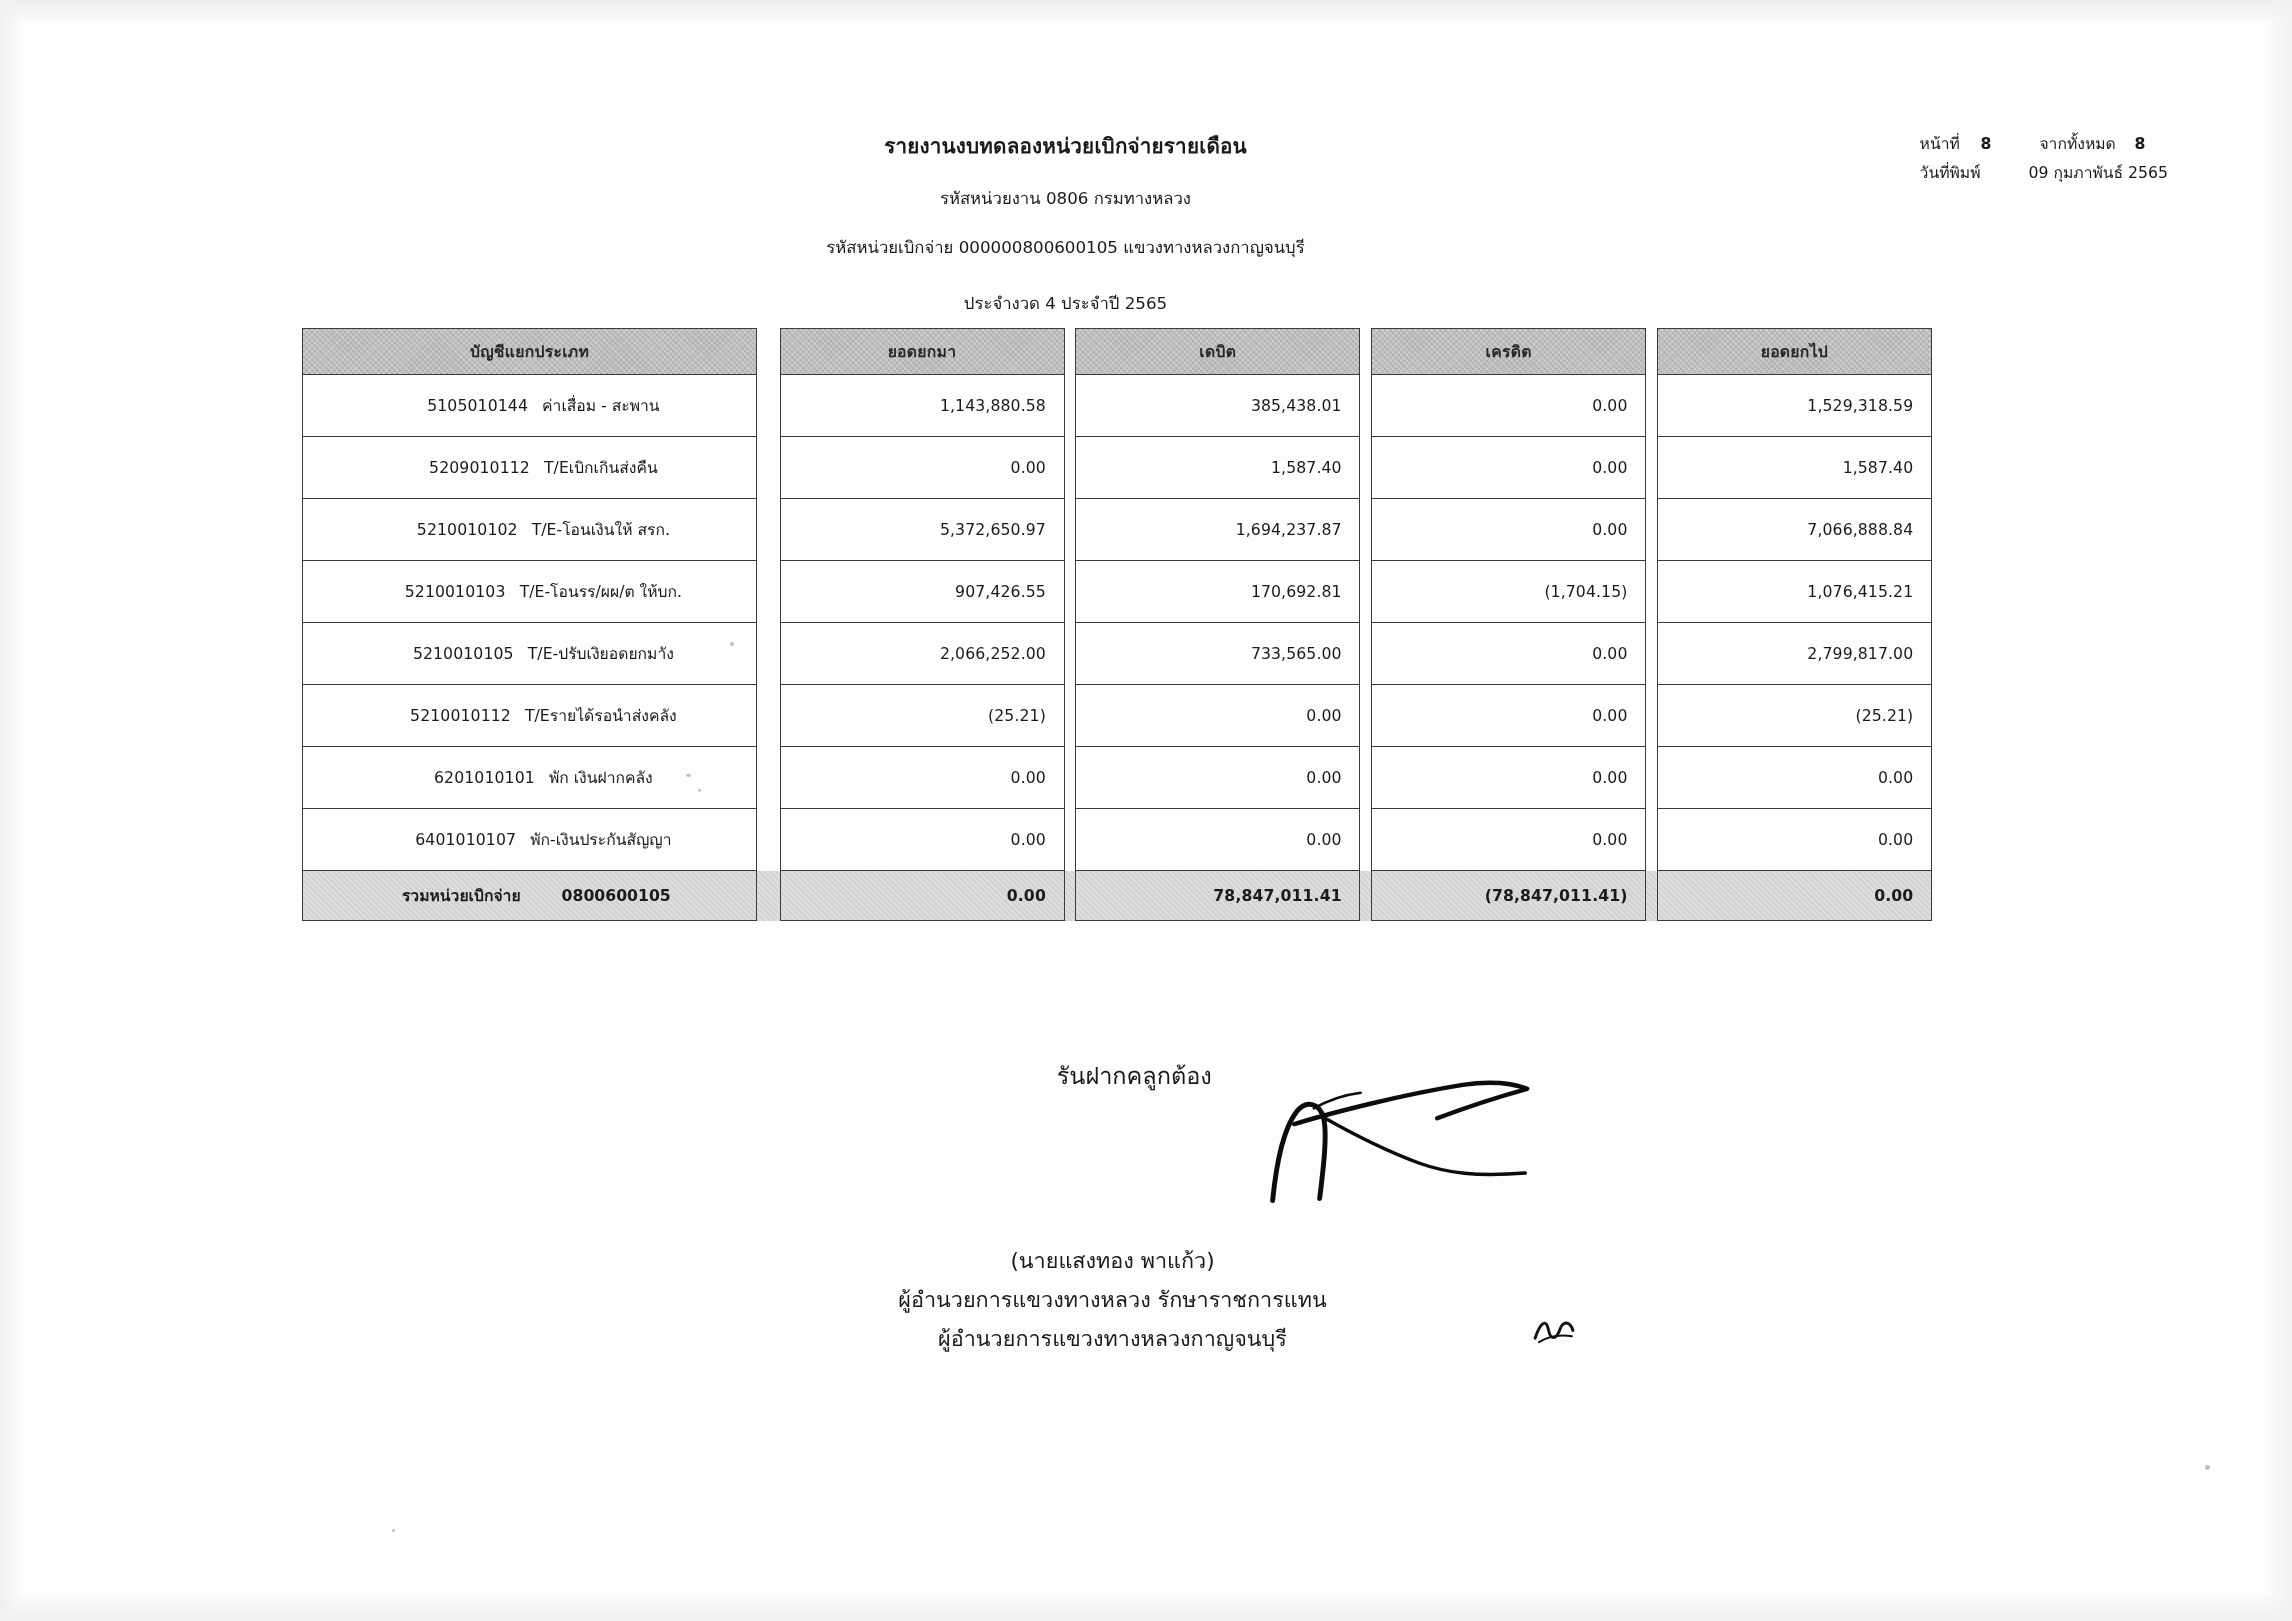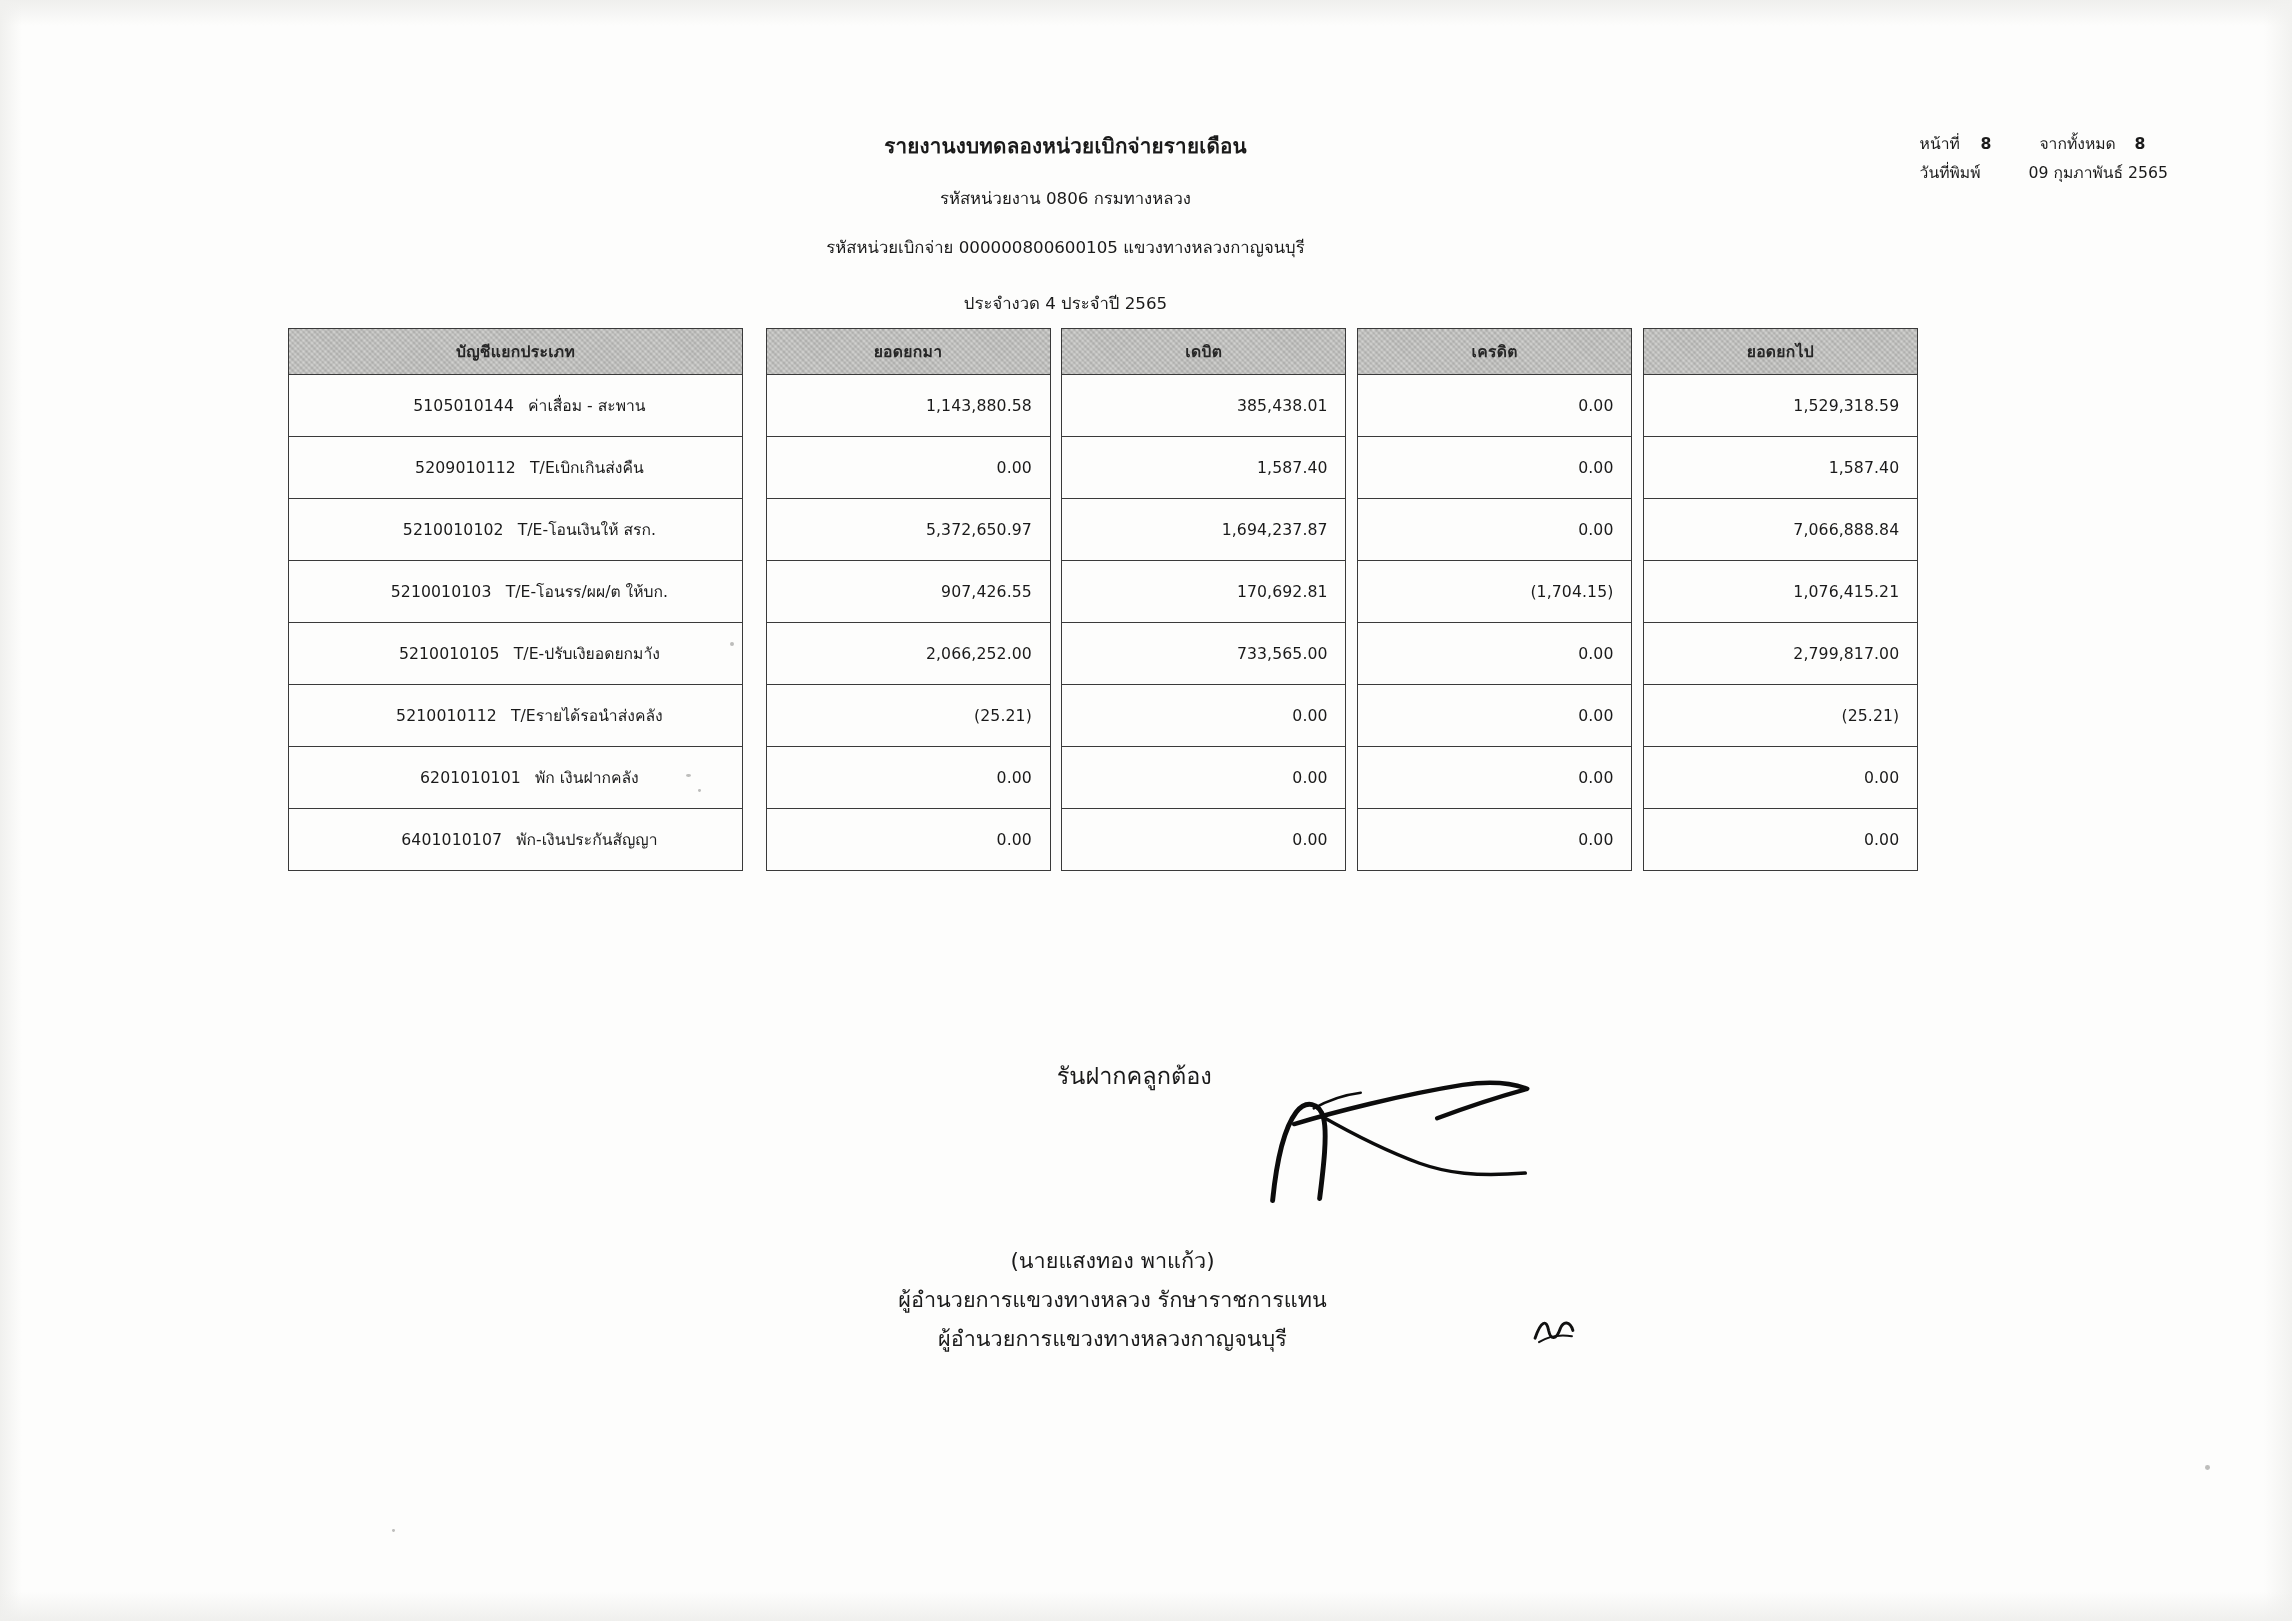--- a/index.html
+++ b/index.html
@@ -87,21 +87,21 @@
   .meta-row { white-space: nowrap; }
   .meta-label { display: inline-block; }
   .meta-val { display: inline-block; margin-left: 15.7px; font-weight: bold; }
   .meta-val2 { display: inline-block; margin-left: 43px; }
   .meta-val3 { display: inline-block; margin-left: 13.7px; font-weight: bold; }
 
   
   .table-wrap {
     position: absolute;
     top: 328px;
-    left: 288px;
+    left: 302px;
     width: 1583px;
   }
   table.report {
     border-collapse: collapse;
     width: 100%;
     table-layout: fixed;
   }
   table.report th, table.report td {
     border: 1px solid #3a3a3a;
     padding: 0;
@@ -378,20 +378,33 @@
           </td>
           <td class="spacer-col"></td>
           <td class="cell-num">0.00</td>
           <td class="spacer-col"></td>
           <td class="cell-num">0.00</td>
           <td class="spacer-col"></td>
           <td class="cell-num">0.00</td>
           <td class="spacer-col"></td>
           <td class="cell-num">0.00</td>
         </tr>
+        <tr class="total-row">
+          <td class="cell-acct">
+            <span class="total-label">รวมหน่วยเบิกจ่าย</span><span class="total-code">0800600105</span>
+          </td>
+          <td class="spacer-col"></td>
+          <td class="cell-num">0.00</td>
+          <td class="spacer-col"></td>
+          <td class="cell-num">78,847,011.41</td>
+          <td class="spacer-col"></td>
+          <td class="cell-num">(78,847,011.41)</td>
+          <td class="spacer-col"></td>
+          <td class="cell-num">0.00</td>
+        </tr>
       </tbody>
     </table>
   </div>
 
   <div class="sig-area">
     <div class="sig-certify">รันฝากคลูกต้อง</div>
   </div>
 
   <div class="sig-svg-wrap">
     <svg viewBox="0 0 340 160" width="333" height="157" xmlns="http://www.w3.org/2000/svg">

